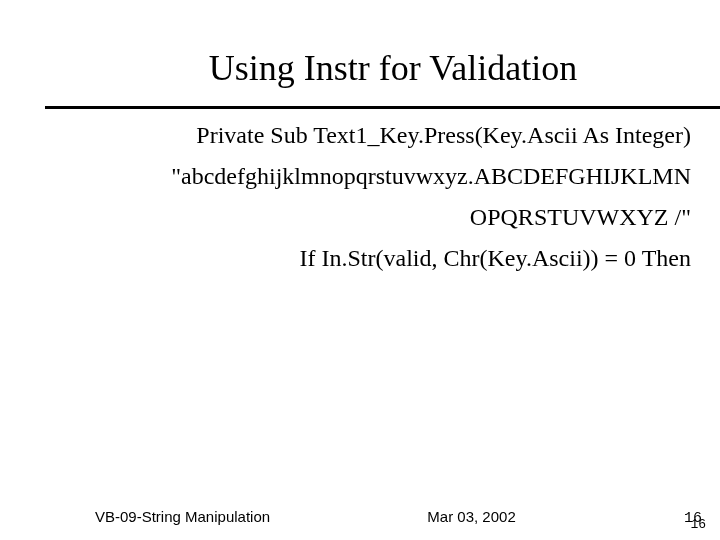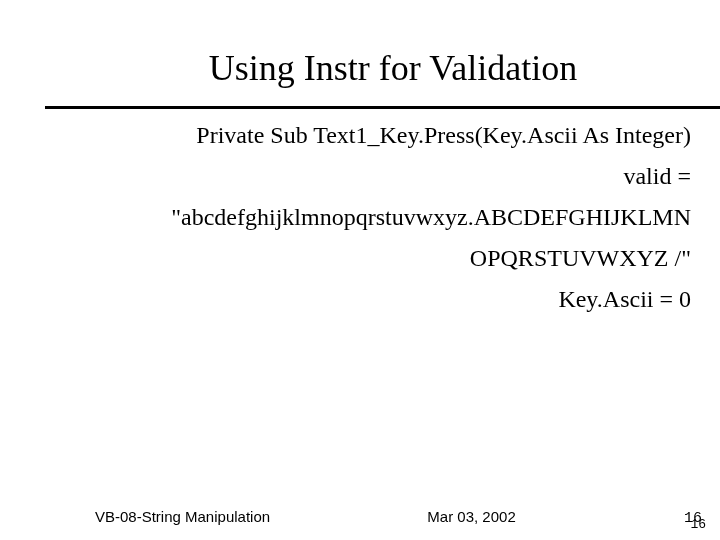--- a/index.html
+++ b/index.html
@@ -67,27 +67,26 @@
 </style>
 </head>
 <body>
 
 <div class="slide">
   <h1 class="title">Using Instr for Validation</h1>
   <hr class="title-rule">
 
   <div class="body-text">
     <div>Private Sub Text1_Key.Press(Key.Ascii As Integer)</div>
-    <div>valid =</div>
     <div class="indent">"abcdefghijklmnopqrstuvwxyz.ABCDEFGHIJKLMN</div>
     <div class="indent">OPQRSTUVWXYZ /"</div>
-    <div style="padding-left:14px">Key.Ascii = 0</div>
+    <div>If In.Str(valid, Chr(Key.Ascii)) = 0 Then</div>
   </div>
 
   <div class="footer">
-    <span class="left">VB-08-String Manipulation</span>
+    <span class="left">VB-09-String Manipulation</span>
     <span class="center" style="font-weight:normal;">Mar 03, 2002</span>
     <span class="right">
       <span>16</span>
       <span class="overlay">16</span>
     </span>
   </div>
 </div>
 
 </body></html>

